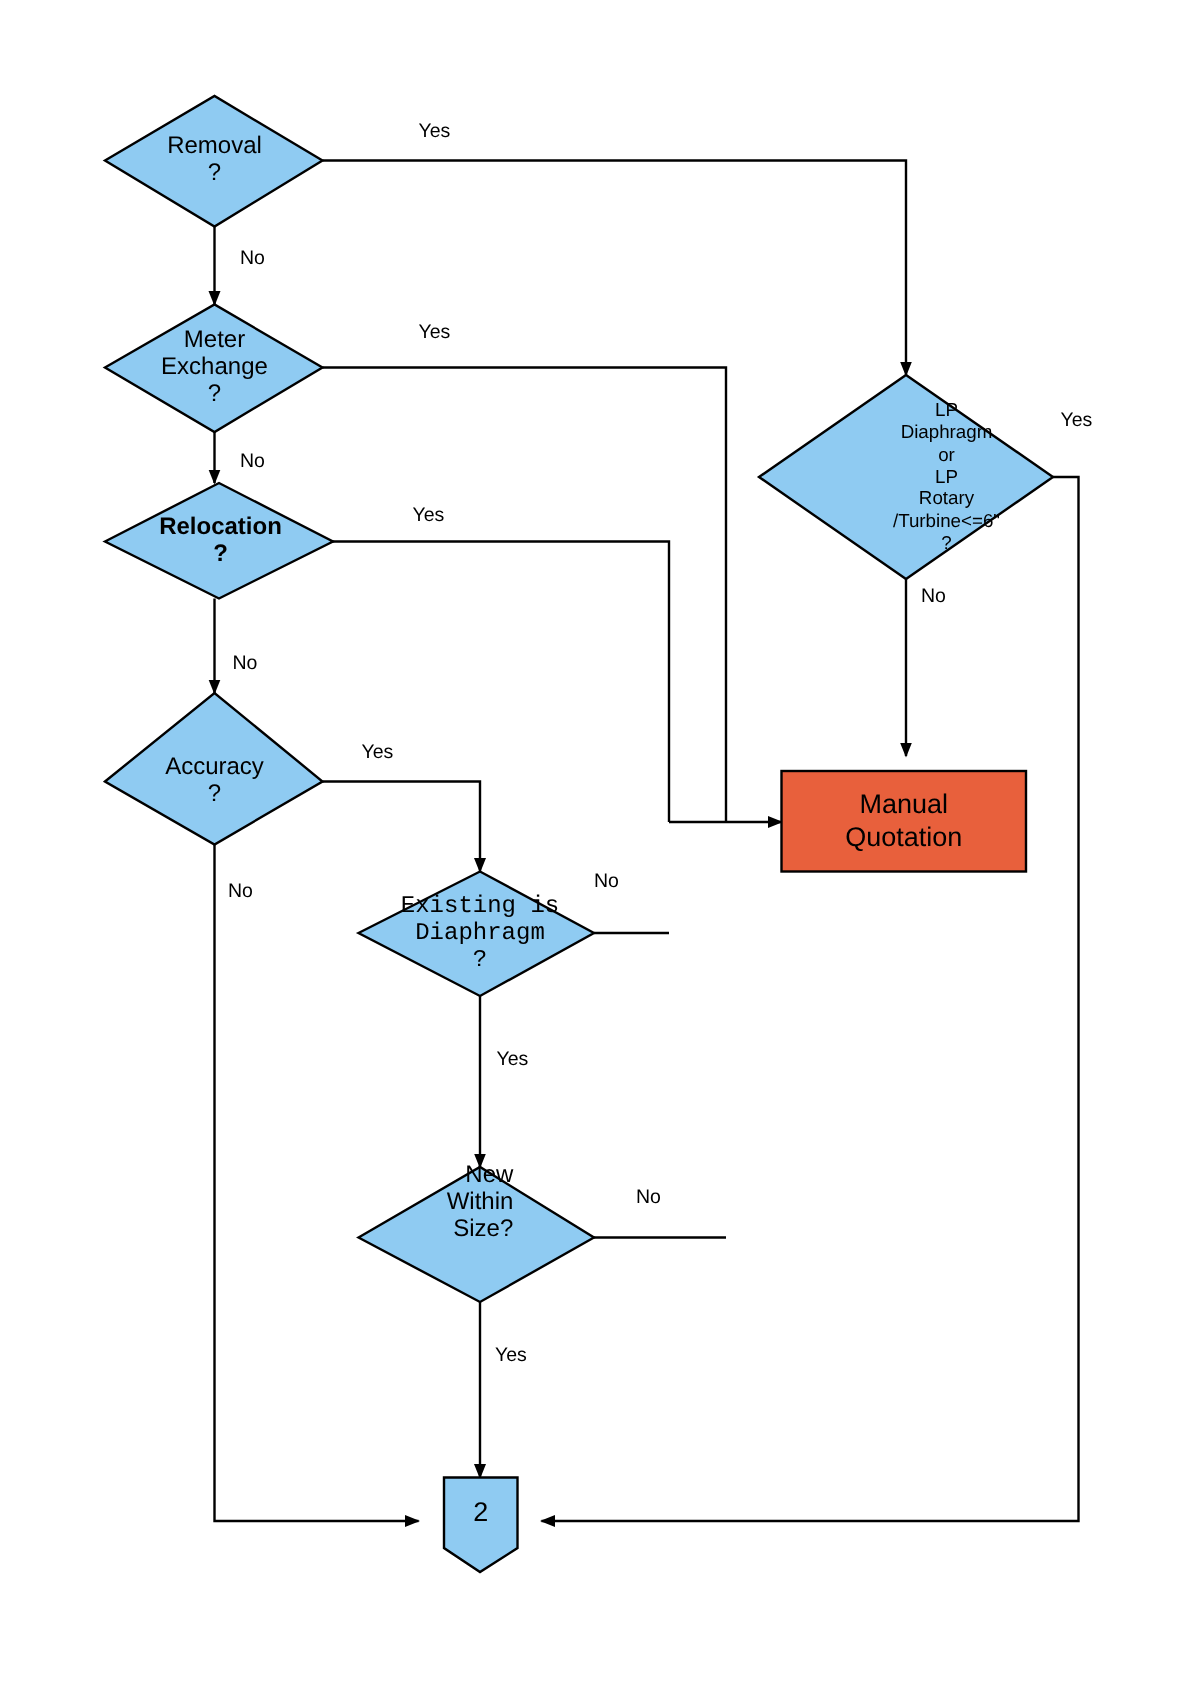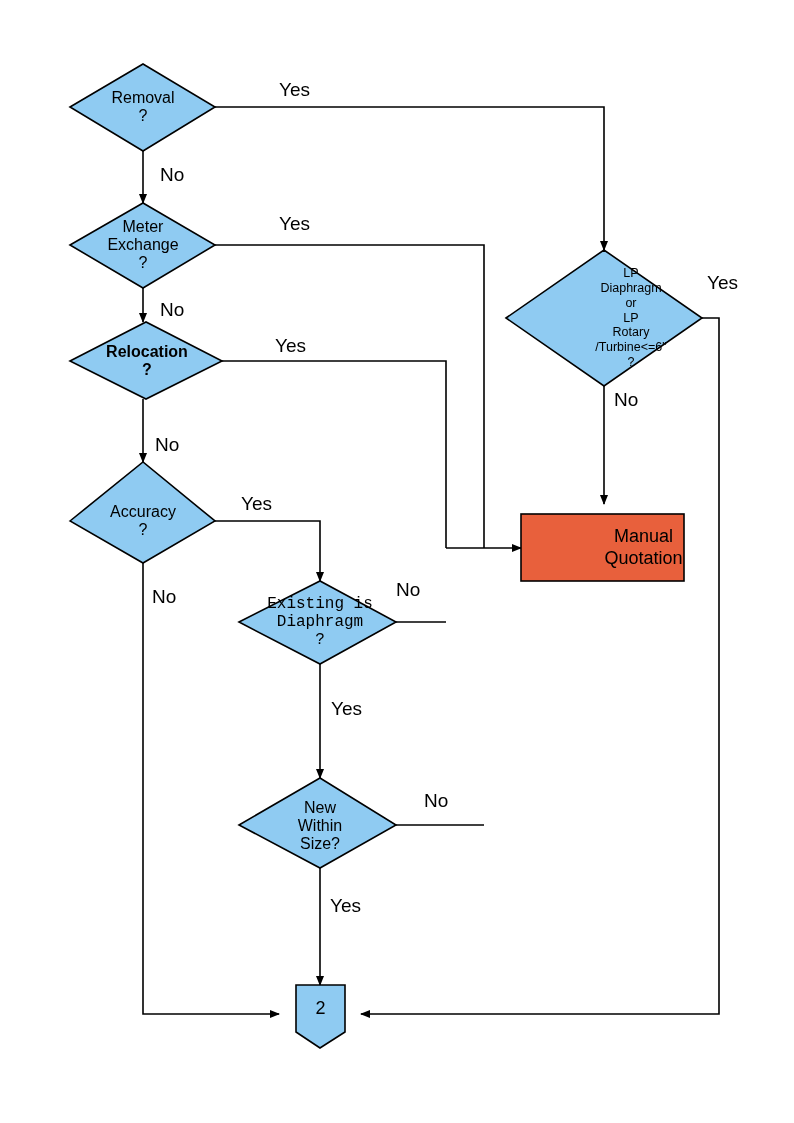--- a/index.html
+++ b/index.html
@@ -16,21 +16,21 @@
     color:#000;
     white-space:pre-line;
     line-height:1.12;
   }
   .diamond-label{font-size:16px;}
   .lp-label{font-size:12.5px;line-height:1.18;}
   .proc-label{font-size:18px;line-height:1.2;}
   .conn-label{font-size:18px;}
   .edge-label{
     position:absolute;
-    font-size:19px;
+    font-size:13px;
     color:#000;
     font-family:"Liberation Sans",sans-serif;
     white-space:nowrap;
   }
 </style>
 </head>
 <body>
 
 <div id="canvas">
 
@@ -97,33 +97,33 @@
   <div class="node-text diamond-label" style="left:82px;top:338px;width:130px;height:46px;font-weight:bold;">Relocation
 ?</div>
 
   <div class="node-text diamond-label" style="left:78px;top:498px;width:130px;height:46px;">Accuracy
 ?</div>
 
   <div class="node-text diamond-label" style="left:255px;top:595px;width:130px;height:56px;font-family:Liberation Mono, monospace;">Existing is
 Diaphragm
 ?</div>
 
-  <div class="node-text diamond-label" style="left:255px;top:798px;width:130px;height:56px;">New
+  <div class="node-text diamond-label" style="left:255px;top:774px;width:130px;height:56px;text-align:right;">New
 Within
 Size?</div>
 
   <div class="node-text lp-label" style="left:546px;top:263px;width:170px;height:110px;">LP
 Diaphragm
 or
 LP
 Rotary
 /Turbine&lt;=6"
 ?</div>
 
-  <div class="node-text proc-label" style="left:523px;top:516px;width:159px;height:63px;padding-left:41px;">Manual
+  <div class="node-text proc-label" style="left:523px;top:516px;width:159px;height:63px;">Manual
 Quotation</div>
 
   <div class="node-text conn-label" style="left:296px;top:988px;width:49px;height:40px;">2</div>
 
   <div class="edge-label" style="left:279px;top:79px;">Yes</div>
   <div class="edge-label" style="left:160px;top:164px;">No</div>
 
   <div class="edge-label" style="left:279px;top:213px;">Yes</div>
   <div class="edge-label" style="left:160px;top:299px;">No</div>
 

